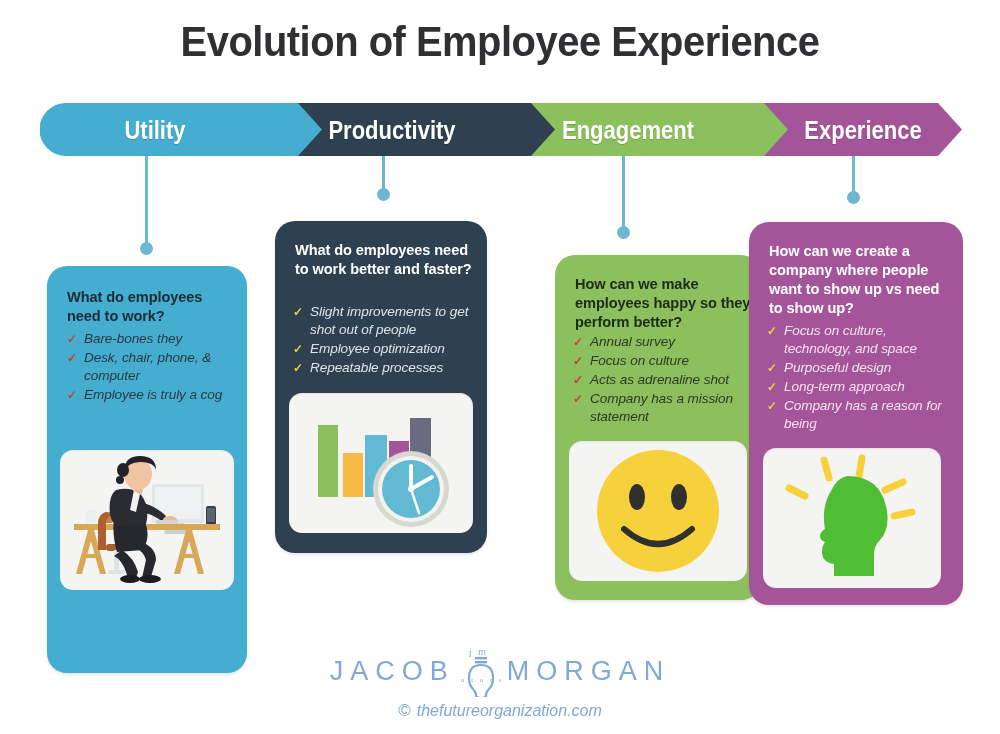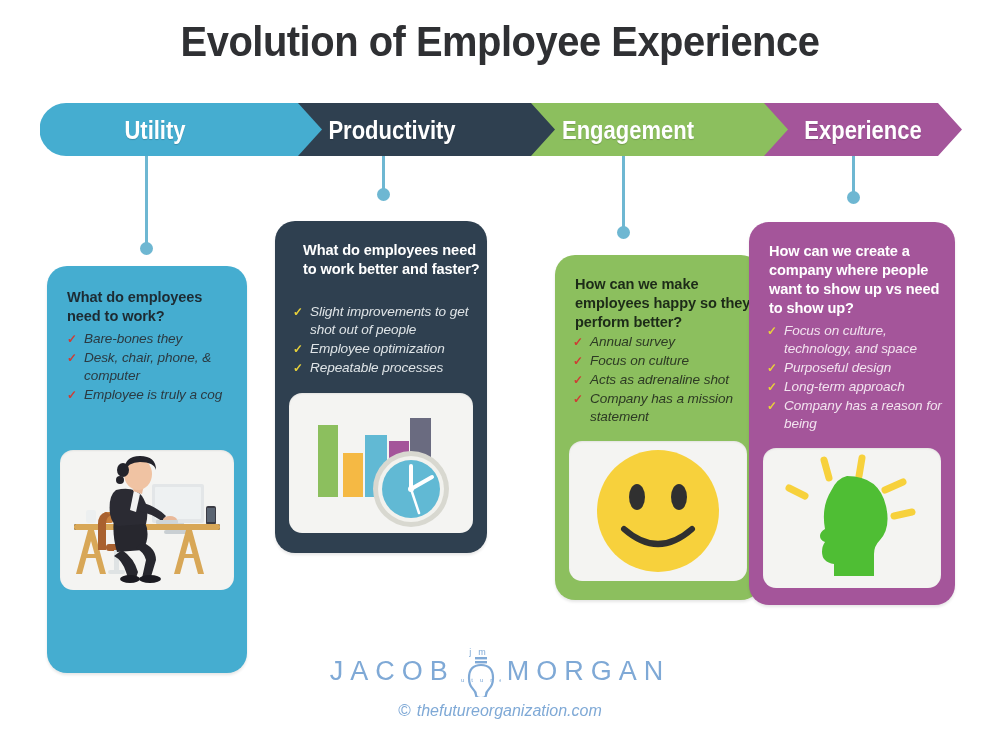--- a/index.html
+++ b/index.html
@@ -58,32 +58,32 @@
   }
 
   
   #card0{left:47px;top:266px;width:200px;height:407px;background:#45add0;}
   #card0 .card-title{left:20px;top:22px;width:170px;color:#1d2b33;}
   #card0 .card-list{left:20px;top:64px;width:176px;color:#2b3a42;}
   #card0 .card-list li .tick{color:#cf3c34;}
 
   
   #card1{left:275px;top:221px;width:212px;height:332px;background:#2f4050;}
-  #card1 .card-title{left:20px;top:20px;width:180px;color:#ffffff;margin-left:8px;}
+  #card1 .card-title{left:20px;top:20px;width:180px;color:#ffffff;}
   #card1 .card-list{left:18px;top:82px;width:190px;color:#dfe4e7;}
   #card1 .card-list li .tick{color:#e8d13a;}
 
   
   #card2{left:519px;top:255px;width:206px;height:345px;background:#8cbf5e;margin-left:36px;}
   #card2 .card-title{left:20px;top:20px;width:176px;color:#1d2b18;}
   #card2 .card-list{left:18px;top:78px;width:186px;color:#2d3a24;}
   #card2 .card-list li .tick{color:#cf3c34;}
 
   
-  #card3{left:749px;top:222px;width:206px;height:383px;background:#a4559a;}
+  #card3{left:749px;top:222px;width:206px;height:383px;background:#a4559a;padding-left:8px;}
   #card3 .card-title{left:20px;top:20px;width:176px;color:#ffffff;}
   #card3 .card-list{left:18px;top:100px;width:186px;color:#f2e3ef;}
   #card3 .card-list li .tick{color:#e8d13a;}
 
   
   .ill{
     position:absolute;background:#f4f4f2;border-radius:13px;
     box-shadow:inset 0 1px 2px rgba(0,0,0,.07);
     overflow:hidden;
   }

